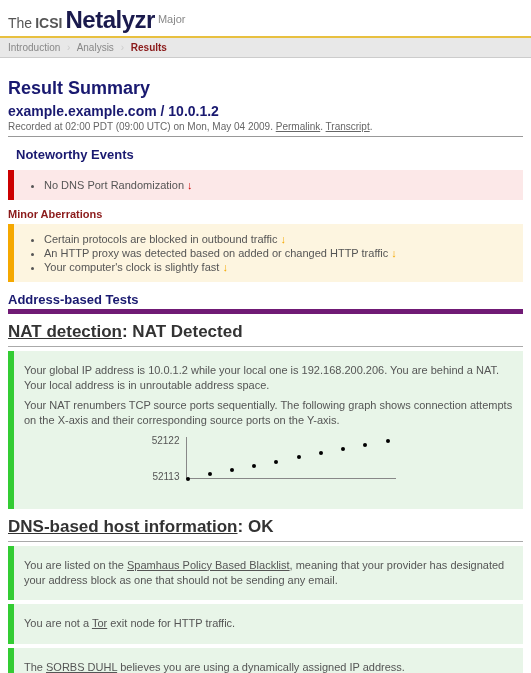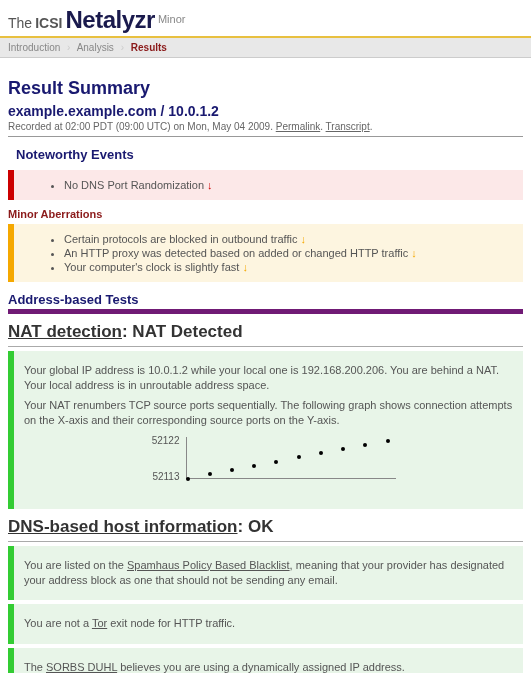--- a/index.html
+++ b/index.html
@@ -18,21 +18,21 @@
 h2.client{color:#191970;font-size:14px;font-weight:bold;margin-top:4px}
 .rec{color:#666;font-size:10px;margin-top:2px;padding-bottom:4px;border-bottom:1px solid #999}
 .rec a{color:#666;text-decoration:underline}
 h3.sec{color:#191970;font-size:13px;font-weight:bold;margin:10px 0 8px 8px}
 h3.sec.bordered{border-bottom:5px solid #701a75;padding-bottom:2px;margin-left:0;padding-left:0}
 h4.sub{color:#8b1a1a;font-size:11px;font-weight:bold;margin:8px 0 4px 0}
 .panel{padding:8px 8px 8px 10px;margin:4px 0;border-left:6px solid}
 .panel.red{background:#fce8e8;border-color:#c00}
 .panel.amber{background:#fdf5e0;border-color:#f5a800}
 .panel.green{background:#e8f5e8;border-color:#3c3}
-.panel ul{list-style:disc;margin-left:40px}
+.panel ul{list-style:disc;margin-left:20px}
 .panel li{color:#555;padding:1px 0}
 .panel p{color:#555;margin:4px 0;line-height:1.4}
 .arrow{color:inherit;font-weight:bold}
 .ar-red{color:#c00}
 .ar-amber{color:#f5a800}
 .testline{font-size:17px;margin:8px 0 4px;border-bottom:1px solid #aaa;padding-bottom:4px}
 .testline .tn{color:#333;font-weight:bold;text-decoration:underline}
 .testline .tv{color:#333;font-weight:bold}
 a.inline{color:#555;text-decoration:underline}
 .chart{margin:8px auto;width:260px;position:relative;height:56px}
@@ -40,21 +40,21 @@
 .chart .axis{position:absolute;left:46px;top:0;width:210px;height:42px;border-left:1px solid #888;border-bottom:1px solid #888}
 .chart .pt{position:absolute;width:4px;height:4px;background:#000;border-radius:50%}
 </style>
 </head>
 <body>
 
 <div class="header">
   <span class="the">The</span>
   <span class="icsi">ICSI</span>
   <span class="netalyzr">Netalyzr</span>
-  <span class="beta">Minor</span>
+  <span class="beta">Major</span>
 </div>
 
 <div class="breadcrumb">
   <span>Introduction</span>
   <span class="sep">›</span>
   <span>Analysis</span>
   <span class="sep">›</span>
   <span class="cur">Results</span>
 </div>
 

